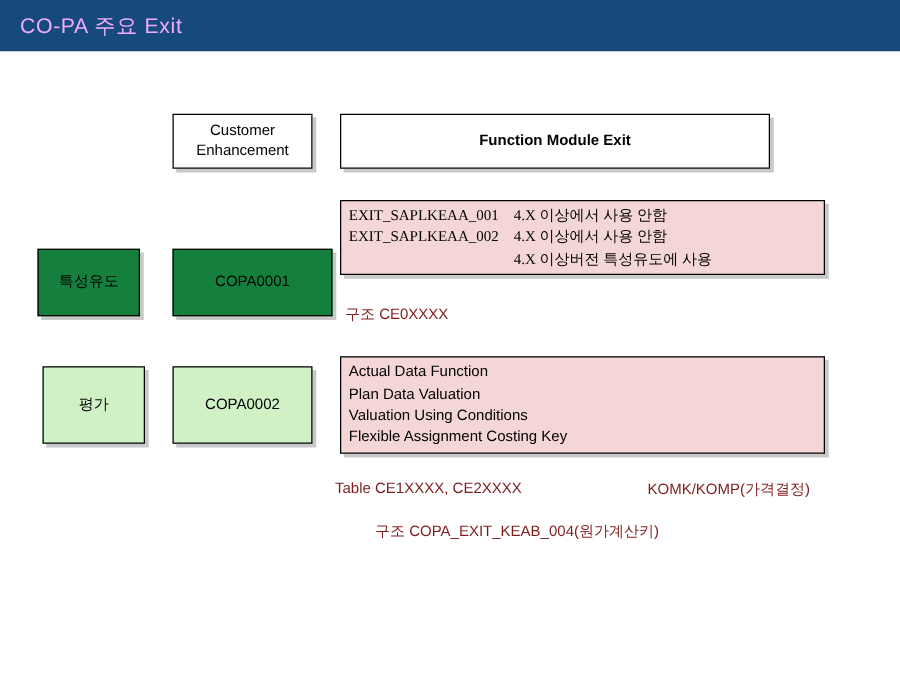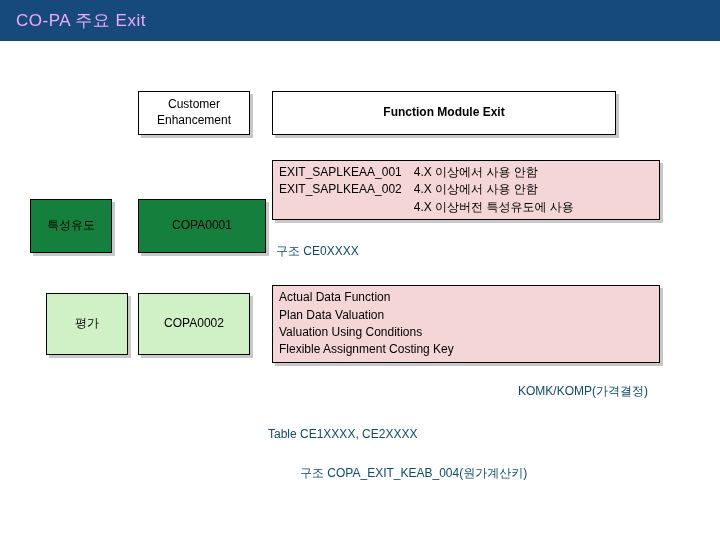--- a/index.html
+++ b/index.html
@@ -53,70 +53,70 @@
     display: flex;
     flex-direction: column;
     line-height: 1.45;
     white-space: nowrap;
   }
   .fm-col.left { flex: 0 0 auto; }
   .fm-col.right { flex: 1 1 auto; }
   .note {
     position: absolute;
     font-size: 12px;
-    color: #0c4a6e;
+    color: #7f1d1d;
   }
 </style>
 </head>
 <body>
 
 <div class="title-bar">
   <span>CO-PA 주요 Exit</span>
 </div>
 
 <div class="canvas">
 
   <div class="shadow-box header-box" style="left:138px; top:50px; width:112px; height:44px; white-space:pre-line;">Customer
 Enhancement</div>
 
   <div class="shadow-box header-box" style="left:272px; top:50px; width:344px; height:44px;font-weight:bold;">Function Module Exit</div>
 
   <div class="shadow-box blue-box" style="left:30px; top:122px; width:82px; height:54px;">특성유도</div>
 
   <div class="shadow-box blue-box" style="left:138px; top:122px; width:128px; height:54px;">COPA0001</div>
 
-  <div class="shadow-box fm-box pink-box" style="left:272px; top:119px; width:388px; height:60px;">
+  <div class="shadow-box fm-box pink-box" style="left:272px; top:119px; width:388px; height:60px;font-family:Liberation Serif, serif;">
     <div class="fm-cols">
       <div class="fm-col left">
         <span>EXIT_SAPLKEAA_001</span>
         <span>EXIT_SAPLKEAA_002</span>
       </div>
       <div class="fm-col right">
         <span>4.X 이상에서 사용 안함</span>
         <span>4.X 이상에서 사용 안함</span>
         <span>4.X 이상버전 특성유도에 사용</span>
       </div>
     </div>
   </div>
 
   <div class="note" style="left:276px; top:202px;">구조 CE0XXXX</div>
 
-  <div class="shadow-box green-box" style="left:46px; top:252px; width:82px; height:62px;">평가</div>
+  <div class="shadow-box green-box" style="left:34px; top:252px; width:82px; height:62px;">평가</div>
 
   <div class="shadow-box green-box" style="left:138px; top:252px; width:112px; height:62px;">COPA0002</div>
 
   <div class="shadow-box fm-box pink-box" style="left:272px; top:244px; width:388px; height:78px;">
     <div class="fm-cols">
       <div class="fm-col right">
         <span>Actual Data Function</span>
         <span>Plan Data Valuation</span>
         <span>Valuation Using Conditions</span>
         <span>Flexible Assignment Costing Key</span>
       </div>
     </div>
   </div>
 
-  <div class="note" style="left:268px; top:342px;margin-top:44px;">Table  CE1XXXX, CE2XXXX</div>
+  <div class="note" style="left:268px; top:342px;">Table  CE1XXXX, CE2XXXX</div>
   <div class="note" style="left:518px; top:342px;">KOMK/KOMP(가격결정)</div>
 
-  <div class="note" style="left:300px; top:376px;margin-top:48px;">구조 COPA_EXIT_KEAB_004(원가계산키)</div>
+  <div class="note" style="left:300px; top:376px;">구조 COPA_EXIT_KEAB_004(원가계산키)</div>
 
 </div>
 
 </body></html>

